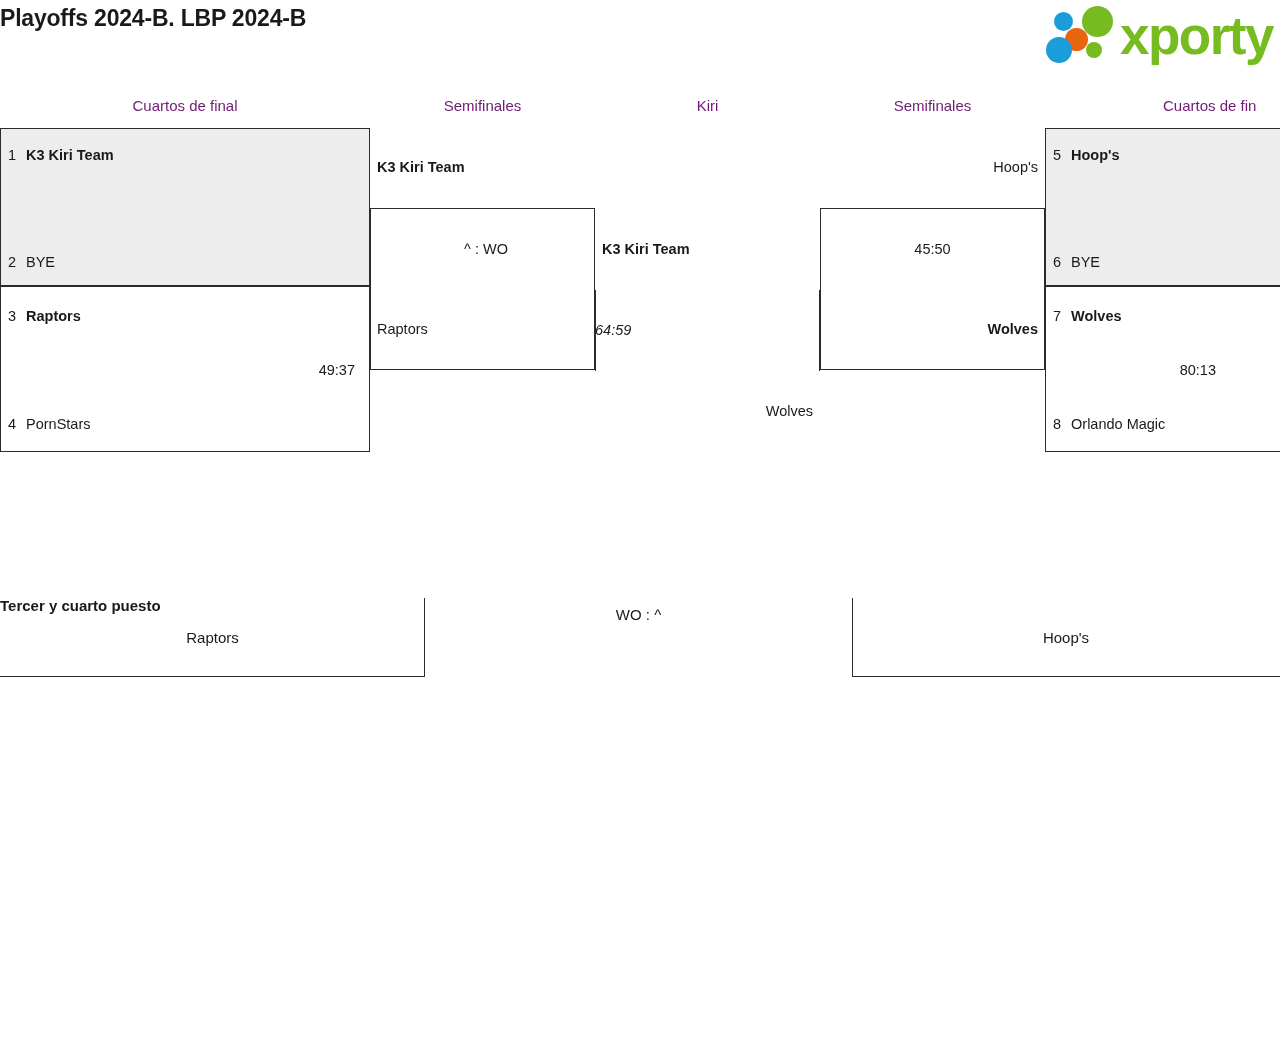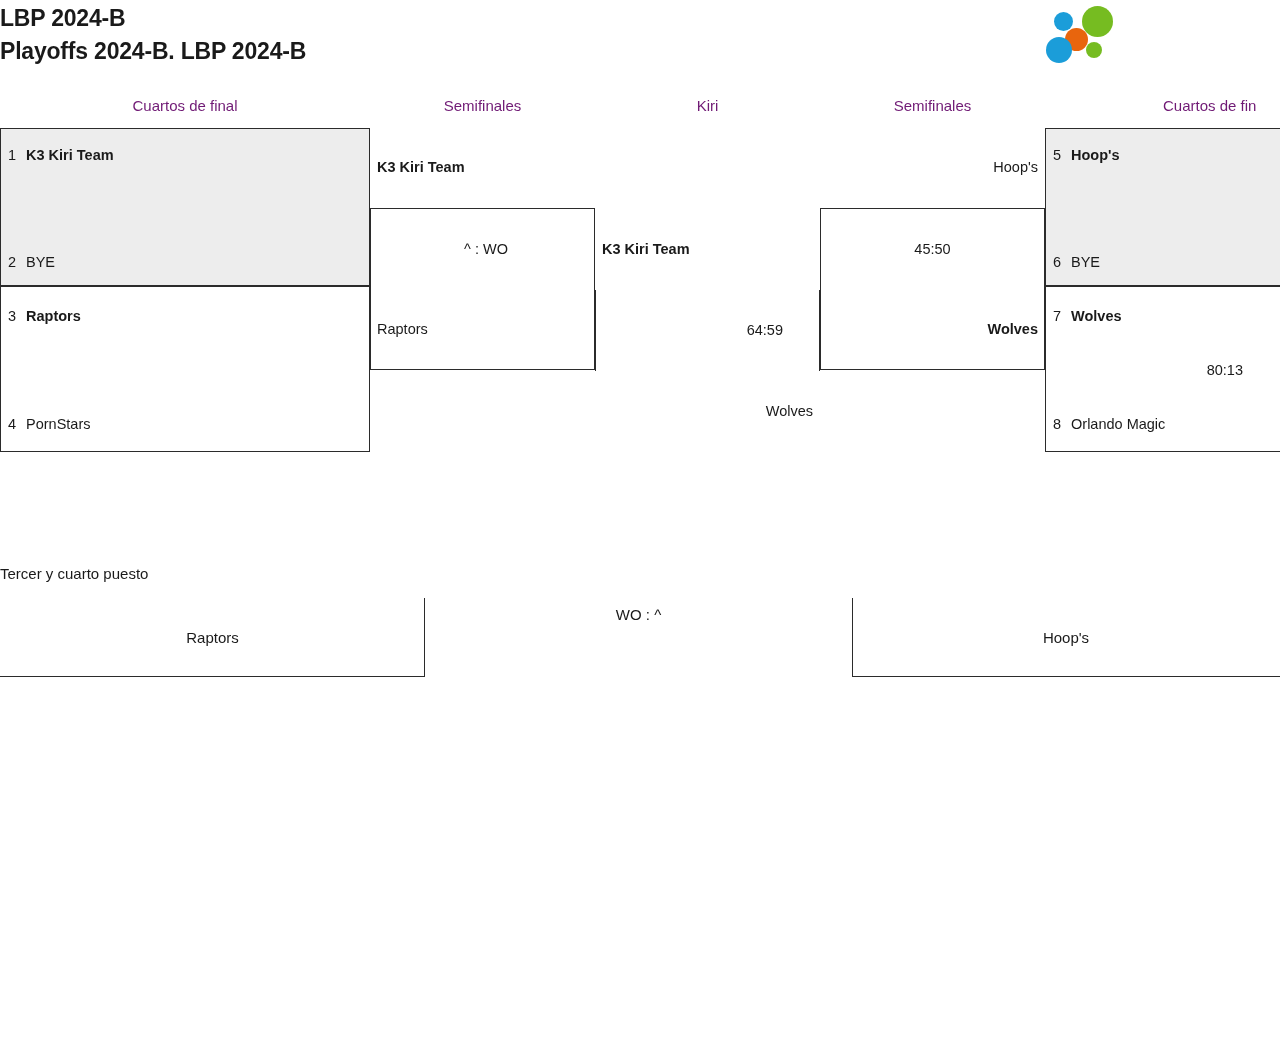--- a/index.html
+++ b/index.html
@@ -83,52 +83,52 @@
     position: absolute;
     font-size: 14.5px;
     line-height: 19px;
     white-space: nowrap;
     color: #1a1a1a;
   }
 
   
   #third-title {
     position: absolute;
-    left: 0; top: 564px;
+    left: 0; top: 596px;
     font-size: 15px;
-    font-weight: 400;
+    font-weight: 700;
     line-height: 20px;
     white-space: nowrap;
   }
   .tp-box { position: absolute; }
   .tp-label {
     position: absolute;
     font-size: 15px;
     line-height: 18px;
     white-space: nowrap;
     text-align: center;
     color: #1a1a1a;
   }
 </style>
 </head>
 <body>
 
 <div id="page">
 
   <div id="title">
-    <div>LBP 2024-B</div>
     <div>Playoffs 2024-B. LBP 2024-B</div>
   </div>
 
   <div id="logo">
     <span class="dot" style="left:10px; top:8px; width:19px; height:19px; background:#1b9dd9;"></span>
     <span class="dot" style="left:38px; top:2px; width:31px; height:31px; background:#76bc21;"></span>
     <span class="dot" style="left:21px; top:24px; width:23px; height:23px; background:#e8650d;"></span>
     <span class="dot" style="left:2px; top:33px; width:26px; height:26px; background:#1b9dd9;"></span>
     <span class="dot" style="left:42px; top:38px; width:16px; height:16px; background:#76bc21;"></span>
+    <span class="word">xporty</span>
   </div>
 
   <div class="round-head" style="left:0px; top:96px; width:370px;">Cuartos de final</div>
   <div class="round-head" style="left:370px; top:96px; width:225px;">Semifinales</div>
   <div class="round-head" style="left:595px; top:96px; width:225px;">Kiri</div>
   <div class="round-head" style="left:820px; top:96px; width:225px;">Semifinales</div>
   <div class="round-head" style="left:1045px; top:96px; width:300px; text-align:left; padding-left:118px;">Cuartos de fin</div>
 
   <div class="box gray" style="left:0px; top:128px; width:370px; height:158px;"></div>
   <div class="tm win" style="left:8px; top:146px;">
@@ -143,30 +143,31 @@
 
   <div class="box" style="left:0px; top:286px; width:370px; height:166px;"></div>
   <div class="tm win" style="left:8px; top:307px;">
     <span class="sd">3</span>
     <span>Raptors</span>
   </div>
   <div class="tm" style="left:8px; top:415px;">
     <span class="sd">4</span>
     <span>PornStars</span>
   </div>
+  <div class="score" style="left:0px; top:361px; width:355px; text-align:right;">49:37</div>
 
   <div class="box" style="left:370px; top:208px; width:225px; height:162px;"></div>
   <div class="tm win" style="left:377px; top:158px;">K3 Kiri Team</div>
   <div class="tm" style="left:377px; top:320px;">Raptors</div>
   <div class="score" style="left:370px; top:240px; width:232px; text-align:center;">^ : WO</div>
 
   <div class="box no-tb" style="left:595px; top:290px; width:225px; height:81px;"></div>
   <div class="tm win" style="left:602px; top:240px;">K3 Kiri Team</div>
   <div class="tm" style="left:595px; top:402px; width:218px; text-align:right;">Wolves</div>
-  <div class="score" style="left:595px; top:321px; width:188px; text-align:right;">64:59</div>
+  <div class="score" style="left:595px; top:321px; width:188px; text-align:left;font-style:italic;">64:59</div>
 
   <div class="box" style="left:820px; top:208px; width:225px; height:162px;"></div>
   <div class="tm" style="left:820px; top:158px; width:218px; text-align:right;">Hoop's</div>
   <div class="tm win" style="left:820px; top:320px; width:218px; text-align:right;">Wolves</div>
   <div class="score" style="left:820px; top:240px; width:225px; text-align:center;">45:50</div>
 
   <div class="box gray" style="left:1045px; top:128px; width:285px; height:158px;"></div>
   <div class="tm win" style="left:1053px; top:146px;">
     <span class="sd">5</span>
     <span>Hoop's</span>
@@ -178,21 +179,21 @@
 
   <div class="box" style="left:1045px; top:286px; width:285px; height:166px;"></div>
   <div class="tm win" style="left:1053px; top:307px;">
     <span class="sd">7</span>
     <span>Wolves</span>
   </div>
   <div class="tm" style="left:1053px; top:415px;">
     <span class="sd">8</span>
     <span>Orlando Magic</span>
   </div>
-  <div class="score" style="left:1047px; top:361px; width:196px; text-align:right;">80:13</div>
+  <div class="score" style="left:1020px; top:361px; width:196px; text-align:right;">80:13</div>
 
   <div id="third-title">Tercer y cuarto puesto</div>
 
   <div class="tp-box" style="left:0px; top:598px; width:425px; height:79px;
               border-right:1px solid #2b2b2b; border-bottom:1px solid #2b2b2b;"></div>
   <div class="tp-label" style="left:0px; top:629px; width:425px;">Raptors</div>
 
   <div class="tp-label" style="left:425px; top:606px; width:427px;">WO : ^</div>
 
   <div class="tp-box" style="left:852px; top:598px; width:428px; height:79px;

